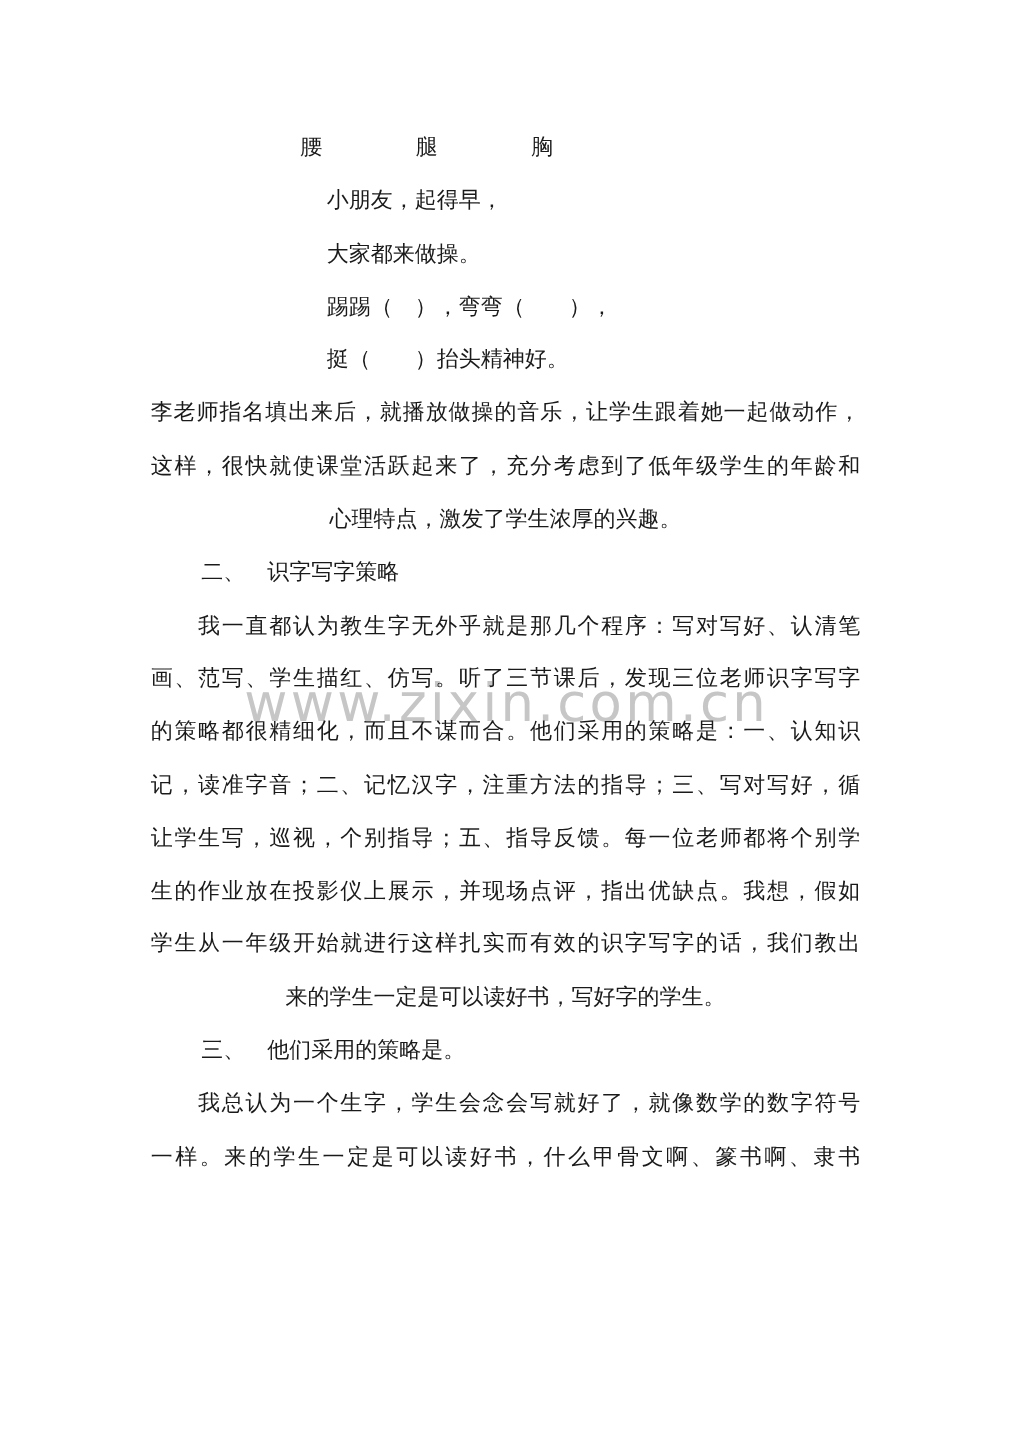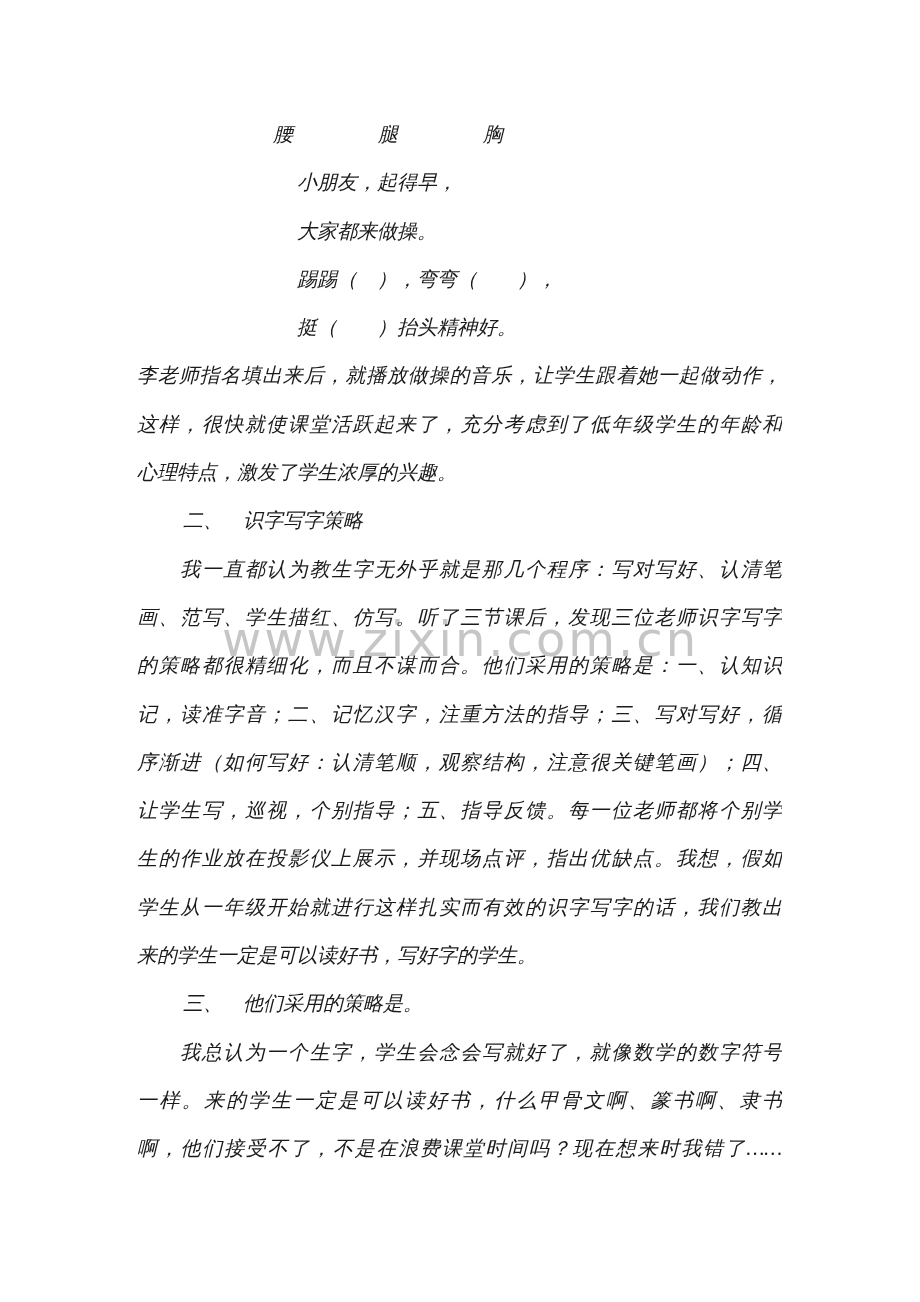--- a/index.html
+++ b/index.html
@@ -25,34 +25,33 @@
     white-space:nowrap;
     user-select:none;
   }
   .text-col{
     position:absolute;
     left:137px;top:110px;
     width:645px;
     z-index:2;
     color:#1a1a1a;
     font-size:20px;
-    font-style:italic;
   }
   .line{
     height:48.3px;
     line-height:48.3px;
     overflow:hidden;
     box-sizing:border-box;
     white-space:pre-wrap;
   }
   .line.fill{
     text-align:justify;
     text-align-last:justify;
   }
-  .line.end{ text-align:left; }
+  .line.end{ text-align:center; }
   .line.poem{ padding-left:160px; }
   .line.chars-row{ padding-left:136px; letter-spacing:1px; }
   .line.heading{ padding-left:46px; }
 </style>
 </head>
 <body>
 
 <div class="page">
 
   <div class="watermark">www.zixin.com.cn</div>
@@ -64,24 +63,22 @@
     <div class="line poem">踢踢（　），弯弯（　　），</div>
     <div class="line poem">挺（　　）抬头精神好。</div>
     <div class="line fill">李老师指名填出来后，就播放做操的音乐，让学生跟着她一起做动作，</div>
     <div class="line fill">这样，很快就使课堂活跃起来了，充分考虑到了低年级学生的年龄和</div>
     <div class="line end">心理特点，激发了学生浓厚的兴趣。</div>
     <div class="line heading">二、　识字写字策略</div>
     <div class="line fill">　　我一直都认为教生字无外乎就是那几个程序：写对写好、认清笔</div>
     <div class="line fill">画、范写、学生描红、仿写。听了三节课后，发现三位老师识字写字</div>
     <div class="line fill">的策略都很精细化，而且不谋而合。他们采用的策略是：一、认知识</div>
     <div class="line fill">记，读准字音；二、记忆汉字，注重方法的指导；三、写对写好，循</div>
-    <div class="line fill">序渐进（如何写好：认清笔顺，观察结构，注意很关键笔画）；四、</div>
     <div class="line fill">让学生写，巡视，个别指导；五、指导反馈。每一位老师都将个别学</div>
     <div class="line fill">生的作业放在投影仪上展示，并现场点评，指出优缺点。我想，假如</div>
     <div class="line fill">学生从一年级开始就进行这样扎实而有效的识字写字的话，我们教出</div>
     <div class="line end">来的学生一定是可以读好书，写好字的学生。</div>
     <div class="line heading">三、　他们采用的策略是。</div>
     <div class="line fill">　　我总认为一个生字，学生会念会写就好了，就像数学的数字符号</div>
     <div class="line fill">一样。来的学生一定是可以读好书，什么甲骨文啊、篆书啊、隶书</div>
-    <div class="line fill">啊，他们接受不了，不是在浪费课堂时间吗？现在想来时我错了……</div>
   </div>
 
 </div>
 
 </body></html>

